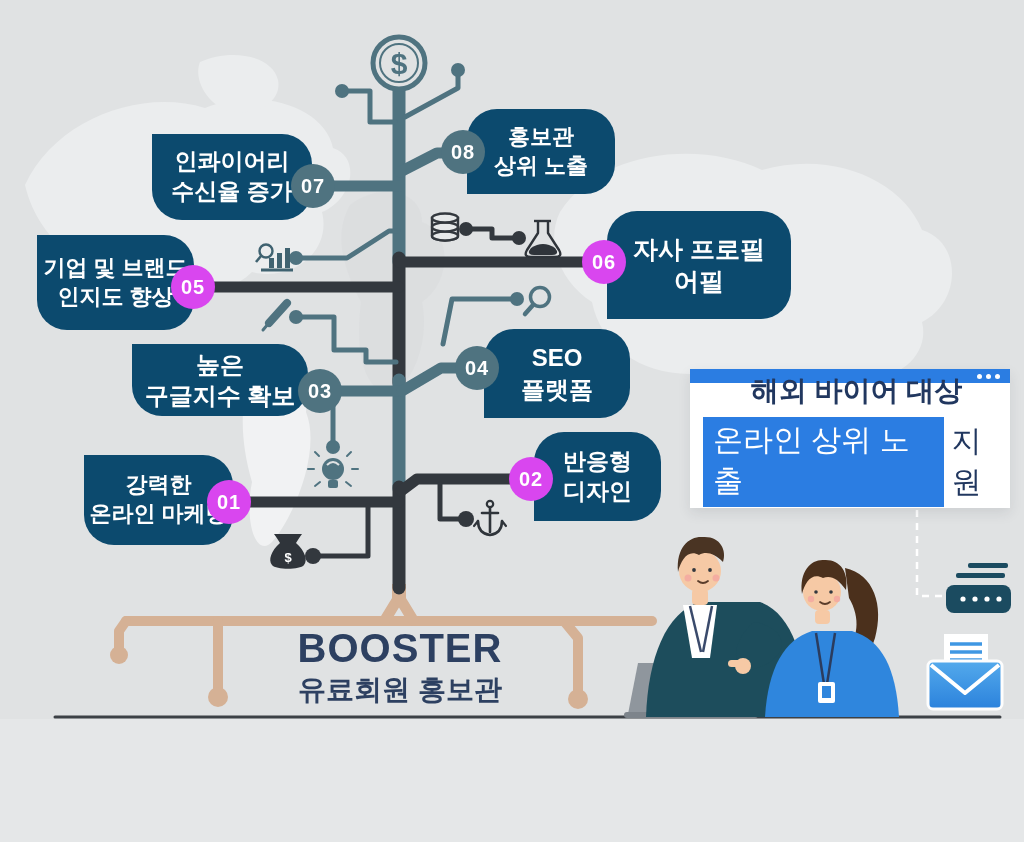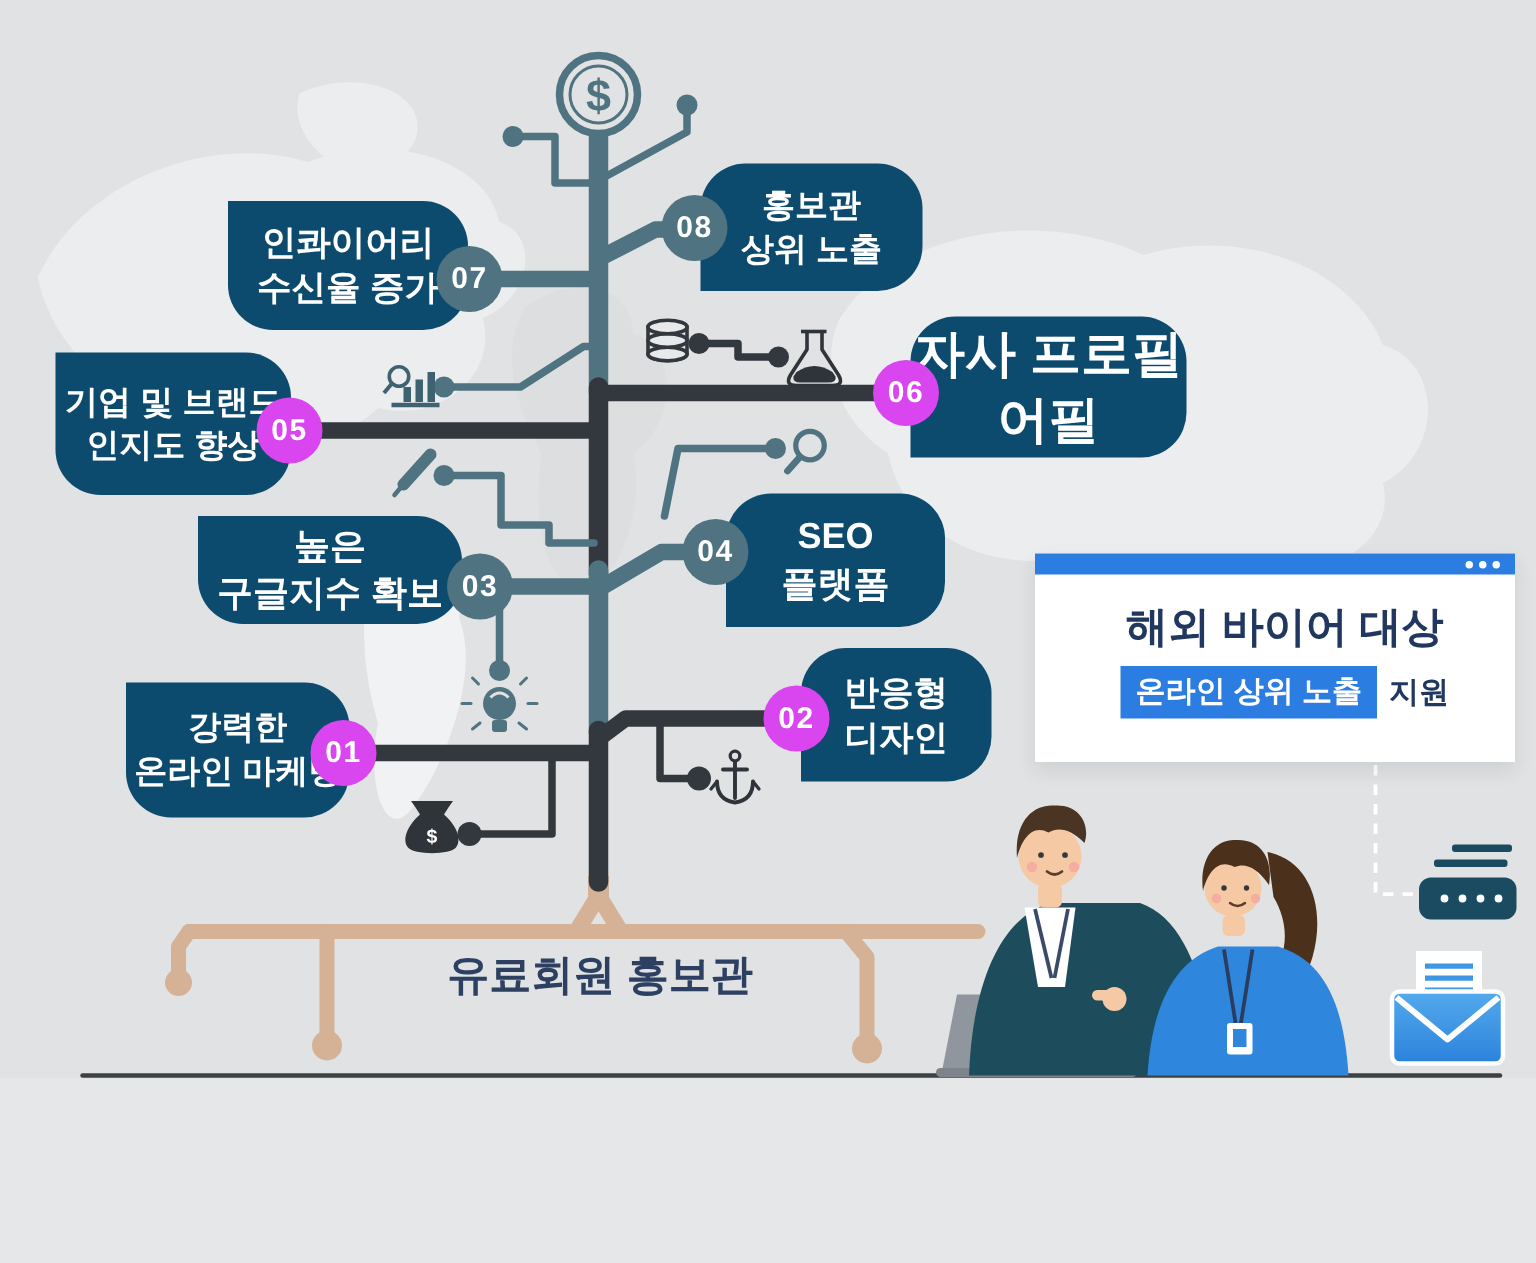--- a/index.html
+++ b/index.html
@@ -22,21 +22,21 @@
   .node.dark{background:#d946ef;}
 
   
   .card{position:absolute;left:690px;top:369px;width:320px;height:139px;background:#ffffff;
         box-shadow:0 5px 12px rgba(40,50,60,.10);}
   .card-bar{height:14px;background:#2b7de2;display:flex;align-items:center;justify-content:flex-end;
             padding-right:10px;gap:4px;}
   .card-bar i{width:5px;height:5px;border-radius:50%;background:#fff;}
   .card-body{display:flex;flex-direction:column;align-items:center;justify-content:center;height:112px;gap:7px;padding-left:13px;}
   .card-line1{color:#21375f;font-size:28px;font-weight:bold;}
-  .card-line2{font-size:20px;font-weight:bold;color:#21375f;display:flex;align-items:center;}
+  .card-line2{font-size:30px;font-weight:normal;color:#21375f;display:flex;align-items:center;}
   .card-line2 .hl{background:#2b7de2;color:#fff;padding:3px 10px 5px 10px;margin-right:8px;}
 
   
   .brand-wrap{position:absolute;left:270px;top:628px;width:260px;text-align:center;color:#2d4061;}
   .brand{font-size:40px;font-weight:bold;letter-spacing:1px;line-height:1.0;}
   .brand-sub{font-size:28px;font-weight:bold;margin-top:3px;}
 </style>
 </head>
 <body>
 
@@ -267,21 +267,21 @@
   <span>구글지수 확보</span>
 </div>
 <div class="bubble sq-bl" style="left:484px;top:329px;width:146px;height:89px;font-size:24px;">
   <span>SEO</span>
   <span>플랫폼</span>
 </div>
 <div class="bubble sq-tl" style="left:37px;top:235px;width:157px;height:95px;font-size:22px;">
   <span>기업 및 브랜드</span>
   <span>인지도 향상</span>
 </div>
-<div class="bubble sq-bl" style="left:607px;top:211px;width:184px;height:94px;font-size:34px;">
+<div class="bubble sq-bl" style="left:607px;top:211px;width:184px;height:108px;font-size:25px;">
   <span>자사 프로필</span>
   <span>어필</span>
 </div>
 <div class="bubble sq-tl" style="left:152px;top:134px;width:160px;height:86px;font-size:23px;">
   <span>인콰이어리</span>
   <span>수신율 증가</span>
 </div>
 <div class="bubble sq-bl" style="left:467px;top:109px;width:148px;height:85px;font-size:22px;">
   <span>홍보관</span>
   <span>상위 노출</span>
@@ -305,16 +305,17 @@
   <div class="card-body">
     <div class="card-line1">해외 바이어 대상</div>
     <div class="card-line2">
       <span class="hl">온라인 상위 노출</span>
       <span>지원</span>
     </div>
   </div>
 </div>
 
 <div class="brand-wrap">
+  <div class="brand">BOOSTER</div>
   <div class="brand-sub">유료회원 홍보관</div>
 </div>
 
 </div>
 
 </body></html>

